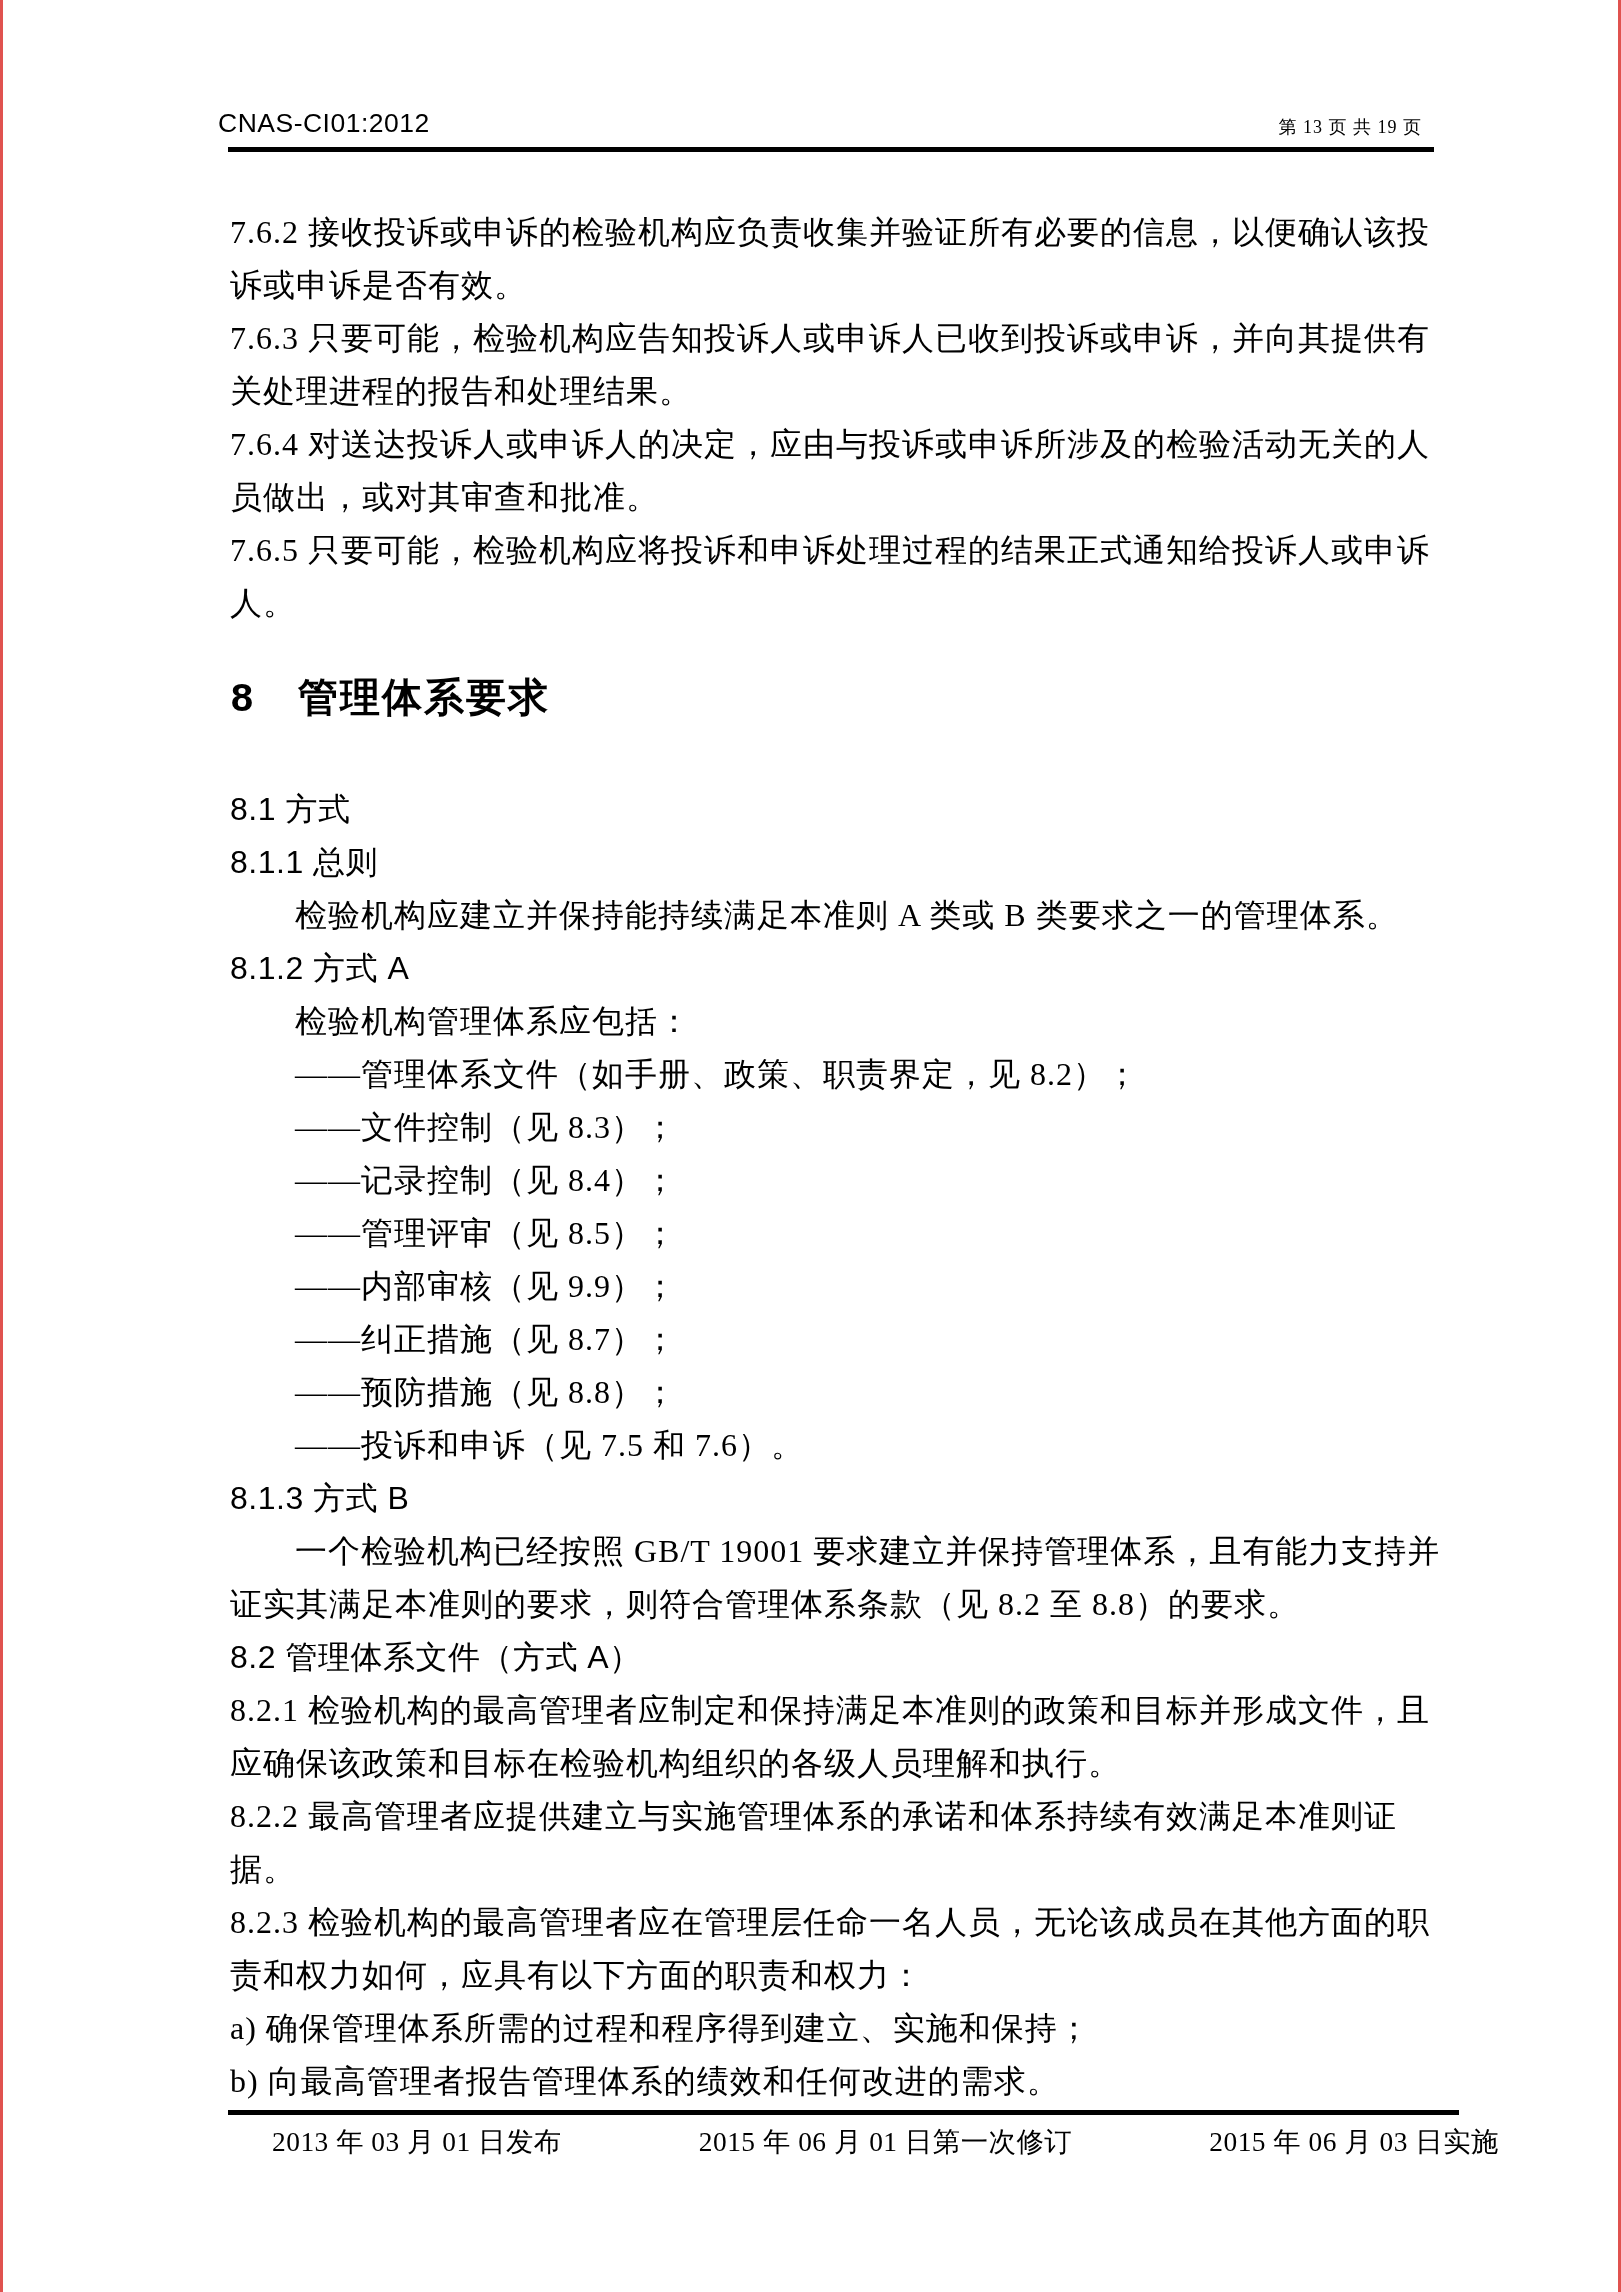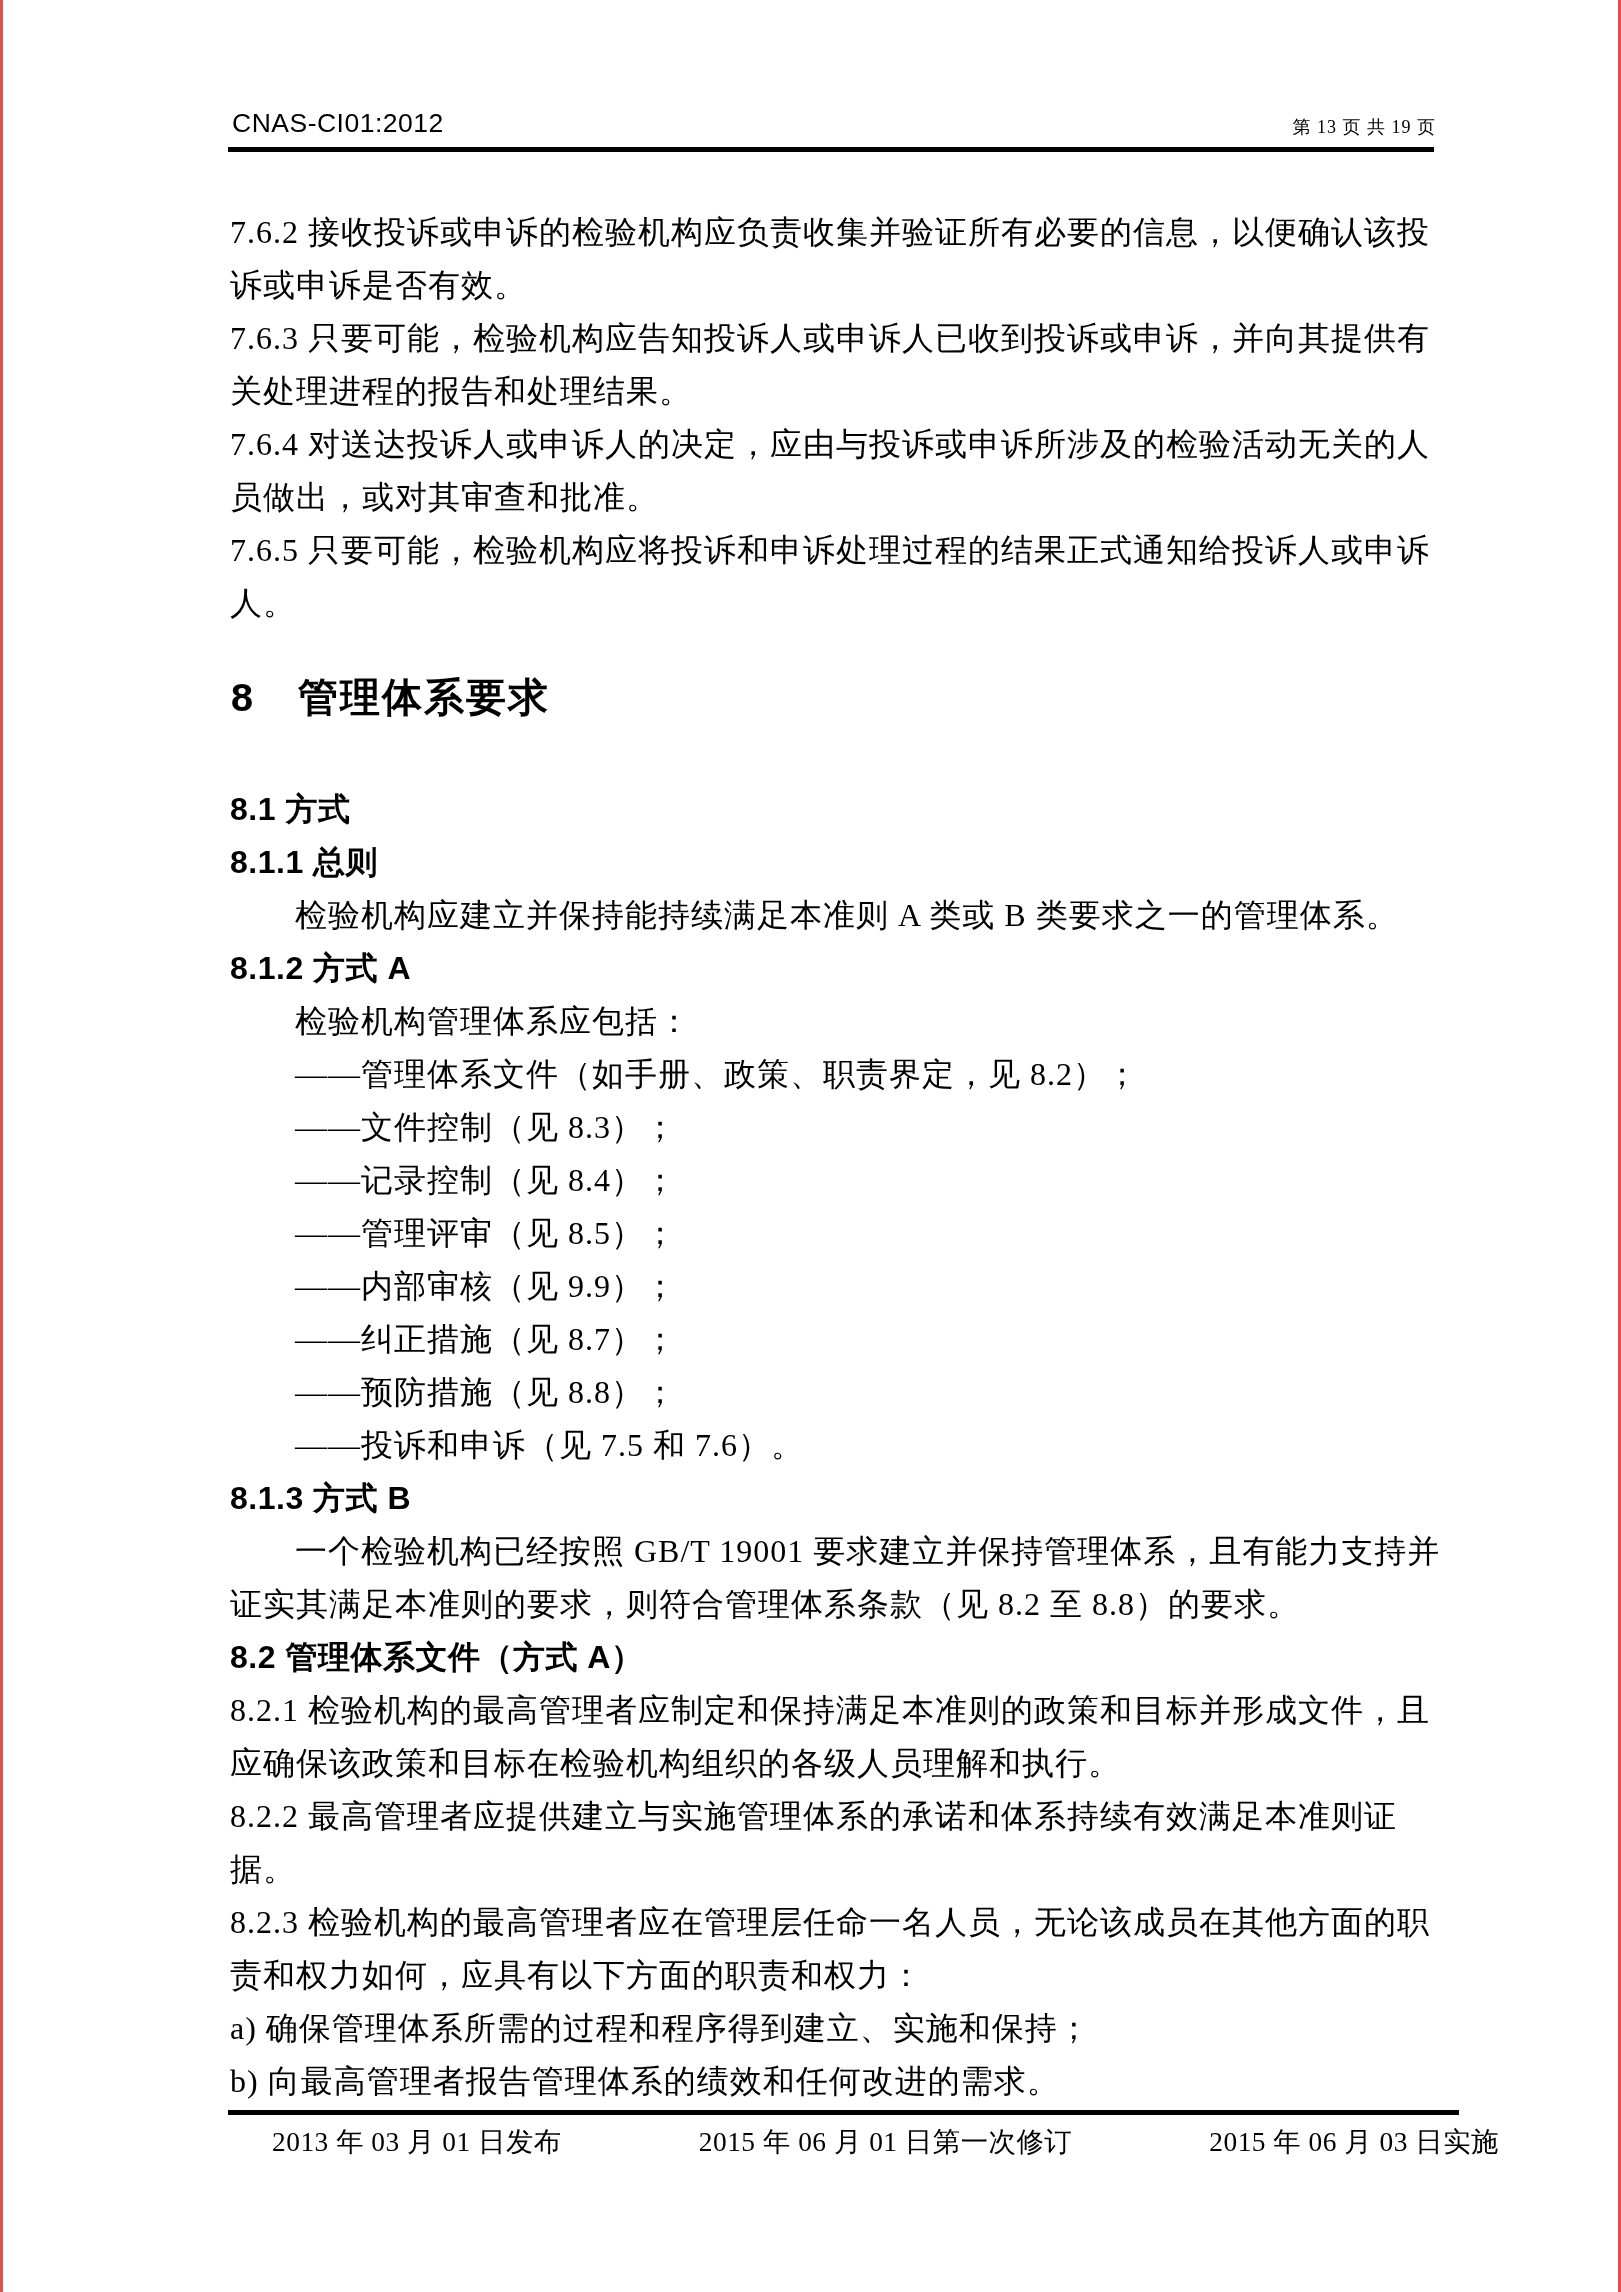--- a/index.html
+++ b/index.html
@@ -9,21 +9,21 @@
     position: relative;
     font-family: "Liberation Serif", "DejaVu Serif", serif;
     color: #000;
     overflow: hidden;
   }
   .edge { position: absolute; top: 0; width: 2.9px; height: 2293px; }
   .edge.left { left: 0; }
   .edge.right { right: 0; }
 
   .header-row {
-    position: absolute; left: 232px; top: 108px; width: 1204px;
+    position: absolute; left: 218px; top: 108px; width: 1204px;
     display: flex; justify-content: space-between; align-items: flex-end;
   }
   .doc-code {
     font-family: "Liberation Sans", "DejaVu Sans", sans-serif;
     font-size: 26.5px; letter-spacing: 0.5px;
   }
   .page-info { font-size: 18px; letter-spacing: 1px; }
 
   .header-rule {
     position: absolute; left: 228px; top: 147px;
@@ -31,21 +31,21 @@
   }
 
   .body-block { position: absolute; left: 230px; top: 206px; width: 1206px; }
 
   .ln {
     font-size: 32px; line-height: 53px;
     letter-spacing: 1px; white-space: nowrap;
   }
   .ln.b {
     font-family: "Liberation Sans", "DejaVu Sans", sans-serif;
-    font-weight: 700; letter-spacing: 0.5px;
+    font-weight: 400; letter-spacing: 0.5px;
   }
   .ln.ind { padding-left: 65px; }
 
   .h1 {
     font-family: Liberation Mono, monospace;
     font-weight: 600;
     font-size: 40px; line-height: 47px;
     letter-spacing: 2px;
     margin: 47px 0 59px 0;
     white-space: nowrap;

